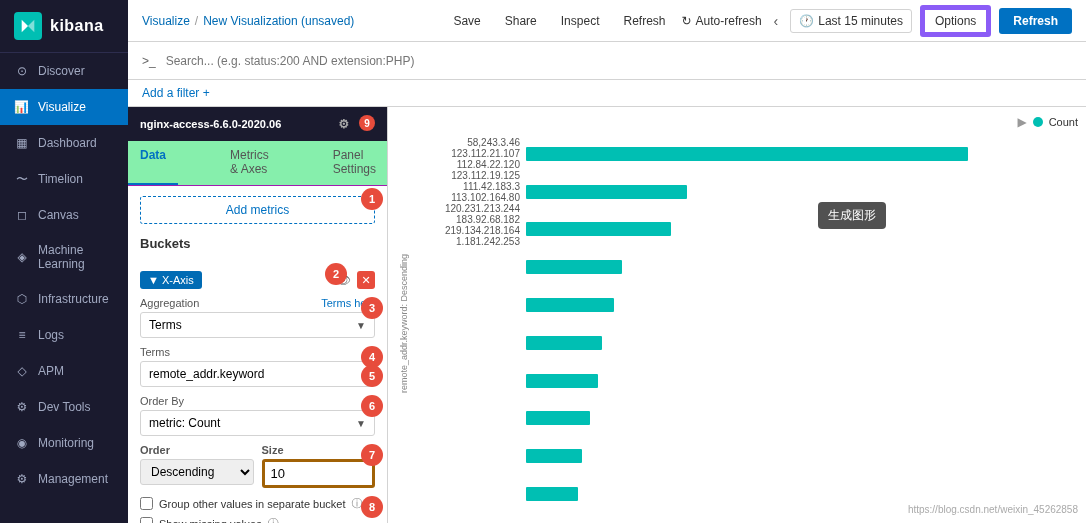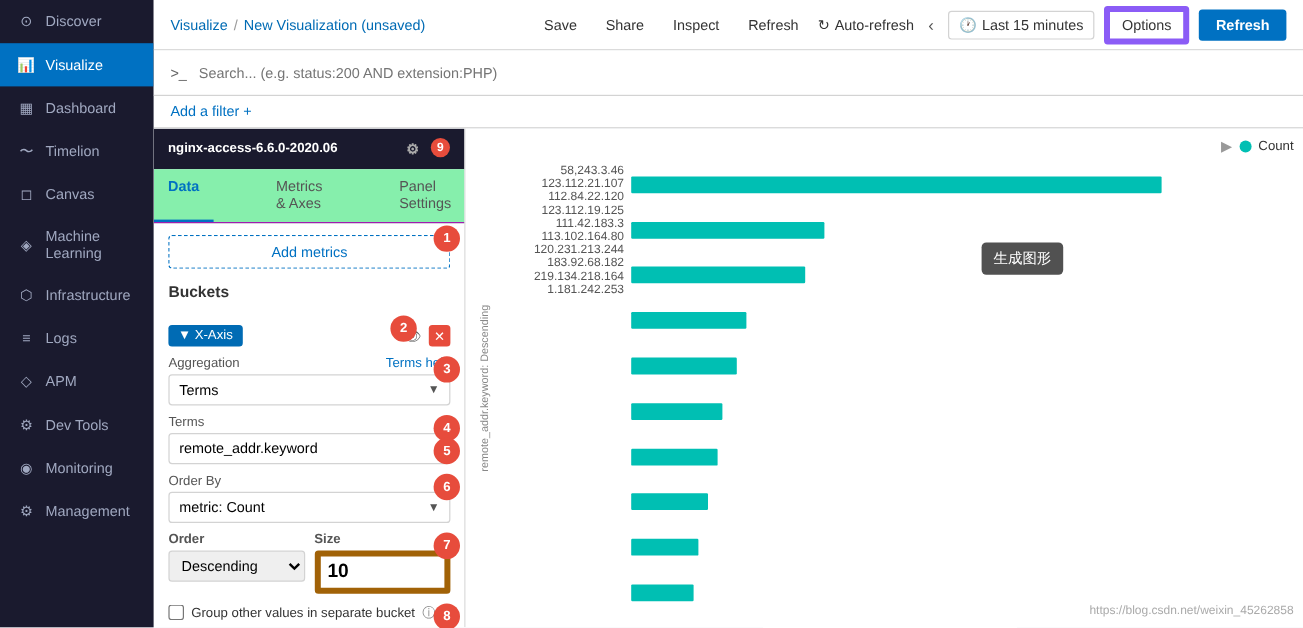--- a/index.html
+++ b/index.html
@@ -103,21 +103,21 @@
     .field-select {
       width: 100%; border: 1px solid #d3d3d3; border-radius: 3px; padding: 5px 8px; font-size: 12px; margin-bottom: 8px; display: flex; align-items: center; justify-content: space-between; cursor: pointer; background: #fff; position: relative;
     }
     .field-select-arrow { color: #555; font-size: 10px; }
 
     .order-row { display: flex; gap: 8px; margin-bottom: 8px; }
     .order-col { flex: 1; }
     .size-col { flex: 1; }
     .sub-label { font-size: 11px; color: #555; margin-bottom: 3px; font-weight: 600; }
     .order-select { width: 100%; border: 1px solid #d3d3d3; border-radius: 3px; padding: 4px 6px; font-size: 12px; }
-    .size-input { width: 100%; border: 5px solid #a16207; border-radius: 3px; padding: 4px 6px; font-size: 16px; font-weight: bold; }
+    .size-input { width: 100%; border: 3px solid #a16207; border-radius: 3px; padding: 4px 6px; font-size: 13px; }
 
     .checkbox-row { display: flex; align-items: center; gap: 6px; margin-bottom: 5px; font-size: 11px; color: #333; }
     .info-icon { color: #888; font-size: 11px; cursor: pointer; }
 
     .custom-label-label { font-size: 11px; color: #555; margin-top: 4px; }
 
     
     .annotation { position: absolute; width: 22px; height: 22px; border-radius: 50%; background: #e74c3c; color: #fff; font-size: 11px; font-weight: 700; display: flex; align-items: center; justify-content: center; z-index: 10; }
 
     
@@ -145,20 +145,29 @@
       position: absolute; background: rgba(50,50,50,0.85); color: #fff; font-size: 12px; padding: 5px 10px; border-radius: 4px; white-space: nowrap; z-index: 20;
     }
     .watermark { position: absolute; bottom: 8px; right: 8px; font-size: 10px; color: #aaa; }
 
     .nav-arrow { color: #555; font-size: 14px; cursor: pointer; padding: 4px; }
   </style>
 </head>
 <body>
 
 <div class="sidebar">
+  <div class="sidebar-logo">
+    <div class="kibana-logo">
+      <svg viewBox="0 0 20 20" fill="white">
+          <path d="M3 3 L3 17 L10 10 Z" fill="white"></path>
+          <path d="M10 10 L17 3 L17 17 Z" fill="rgba(255,255,255,0.5)"></path>
+        </svg>
+    </div>
+    <span class="kibana-text">kibana</span>
+  </div>
 
   <div class="sidebar-item">
     <div class="sidebar-icon">⊙</div>
     <span>Discover</span>
   </div>
   <div class="sidebar-item active">
     <div class="sidebar-icon">📊</div>
     <span>Visualize</span>
   </div>
   <div class="sidebar-item">

